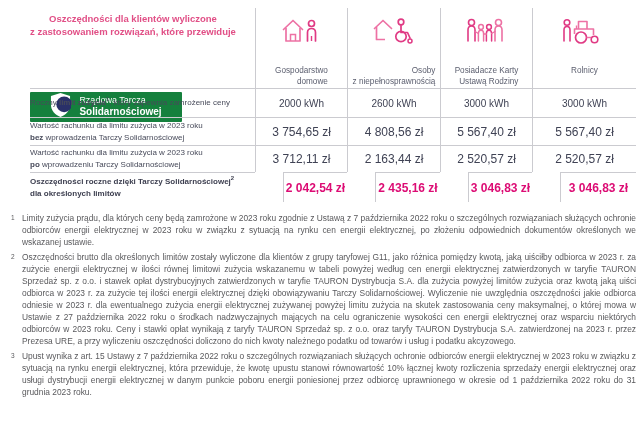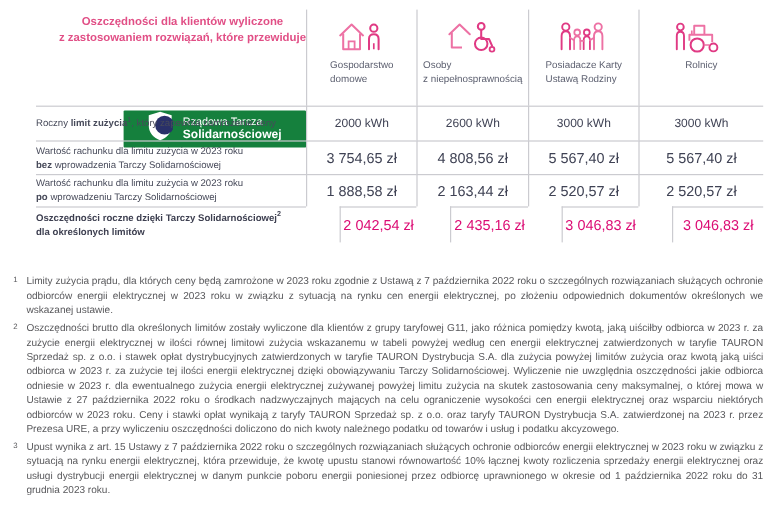--- a/index.html
+++ b/index.html
@@ -11,52 +11,52 @@
   
   .table {
     position:absolute; left:30px; top:8px;
     display:grid;
     grid-template-columns:225px 92px 93px 92px 104px;
     grid-template-rows:80px 29px 28px 27px 30px;
   }
   .vline { border-left:1px solid #cbcbd0; }
   .hline { border-top:1px solid #cbcbd0; }
 
-  .head-intro { display:flex; flex-direction:column; align-items:flex-end; padding-top:5px;gap:48px; }
+  .head-intro { display:flex; flex-direction:column; align-items:flex-start; padding-top:5px;gap:48px; }
   .title { color:#e14f86; font-weight:700; font-size:9.5px; line-height:1.32; text-align:center; }
   .badge {
     margin-top:6px; background:#15803d; width:152px; height:37px;
     display:flex; align-items:center; justify-content:center; gap:8px; border-radius:1px;
   }
   .badge-text { display:flex; flex-direction:column; line-height:1.25; }
   .badge-l1 { font-size:9px; color:#ffffff; font-weight:400; }
   .badge-l2 { font-size:10px; color:#ffffff; font-weight:700; }
 
   .col-head { display:flex; flex-direction:column; align-items:center; padding-top:6px; }
   .col-icon { height:33px; display:flex; align-items:center; justify-content:center; }
-  .col-label { font-size:8.2px; color:#5d6070; text-align:left; line-height:1.35; margin-top:2px; }
+  .col-label { font-size:8.2px; color:#5d6070; text-align:right; line-height:1.35; margin-top:18px; }
 
   .row-label {
     font-size:8px; color:#474a5a; line-height:1.45;
     display:flex; flex-direction:column; justify-content:center; padding-right:6px;
   }
   .row-label .ln { white-space:nowrap; }
   .row-label b { font-weight:700; }
   .row-label.total { font-weight:700; color:#3d3f50; }
   sup { font-size:6px; line-height:0; }
 
   .cell-value {
     display:flex; align-items:center; justify-content:center;
     font-size:12px; color:#3f4254;
   }
   .cell-value.kwh { font-size:10px; }
-  .cell-value.total-val { color:#dc0c74; font-weight:400;margin-left:28px; }
+  .cell-value.total-val { color:#dc0c74; font-weight:700;margin-left:28px; }
 
   
-  .footnotes { position:absolute; left:9px; top:228px; width:627px; }
+  .footnotes { position:absolute; left:9px; top:212px; width:627px; }
   .footnote {
     position:relative; padding-left:13px; text-align:justify;
     font-size:8.4px; line-height:12px; color:#59595c; margin-bottom:3px;
   }
   .fn-marker { position:absolute; left:2px; top:0px; font-size:6.5px; }
 </style>
 </head>
 <body>
 
 <div class="page">
@@ -171,21 +171,21 @@
     </div>
     <div class="cell-value vline hline">3 754,65 zł</div>
     <div class="cell-value vline hline">4 808,56 zł</div>
     <div class="cell-value vline hline">5 567,40 zł</div>
     <div class="cell-value vline hline">5 567,40 zł</div>
 
     <div class="row-label hline">
       <span class="ln">Wartość rachunku dla limitu zużycia w 2023 roku</span>
       <span class="ln"><b>po</b><span> wprowadzeniu Tarczy Solidarnościowej</span></span>
     </div>
-    <div class="cell-value vline hline">1 888,58 zł</div>
+    <div class="cell-value vline hline">3 712,11 zł</div>
     <div class="cell-value vline hline">2 163,44 zł</div>
     <div class="cell-value vline hline">2 520,57 zł</div>
     <div class="cell-value vline hline">2 520,57 zł</div>
 
     <div class="row-label total hline">
       <span class="ln"><b>Oszczędności roczne dzięki Tarczy Solidarnościowej</b><sup>2</sup></span>
       <span class="ln"><b>dla określonych limitów</b></span>
     </div>
     <div class="cell-value total-val vline hline">2 042,54 zł</div>
     <div class="cell-value total-val vline hline">2 435,16 zł</div>

